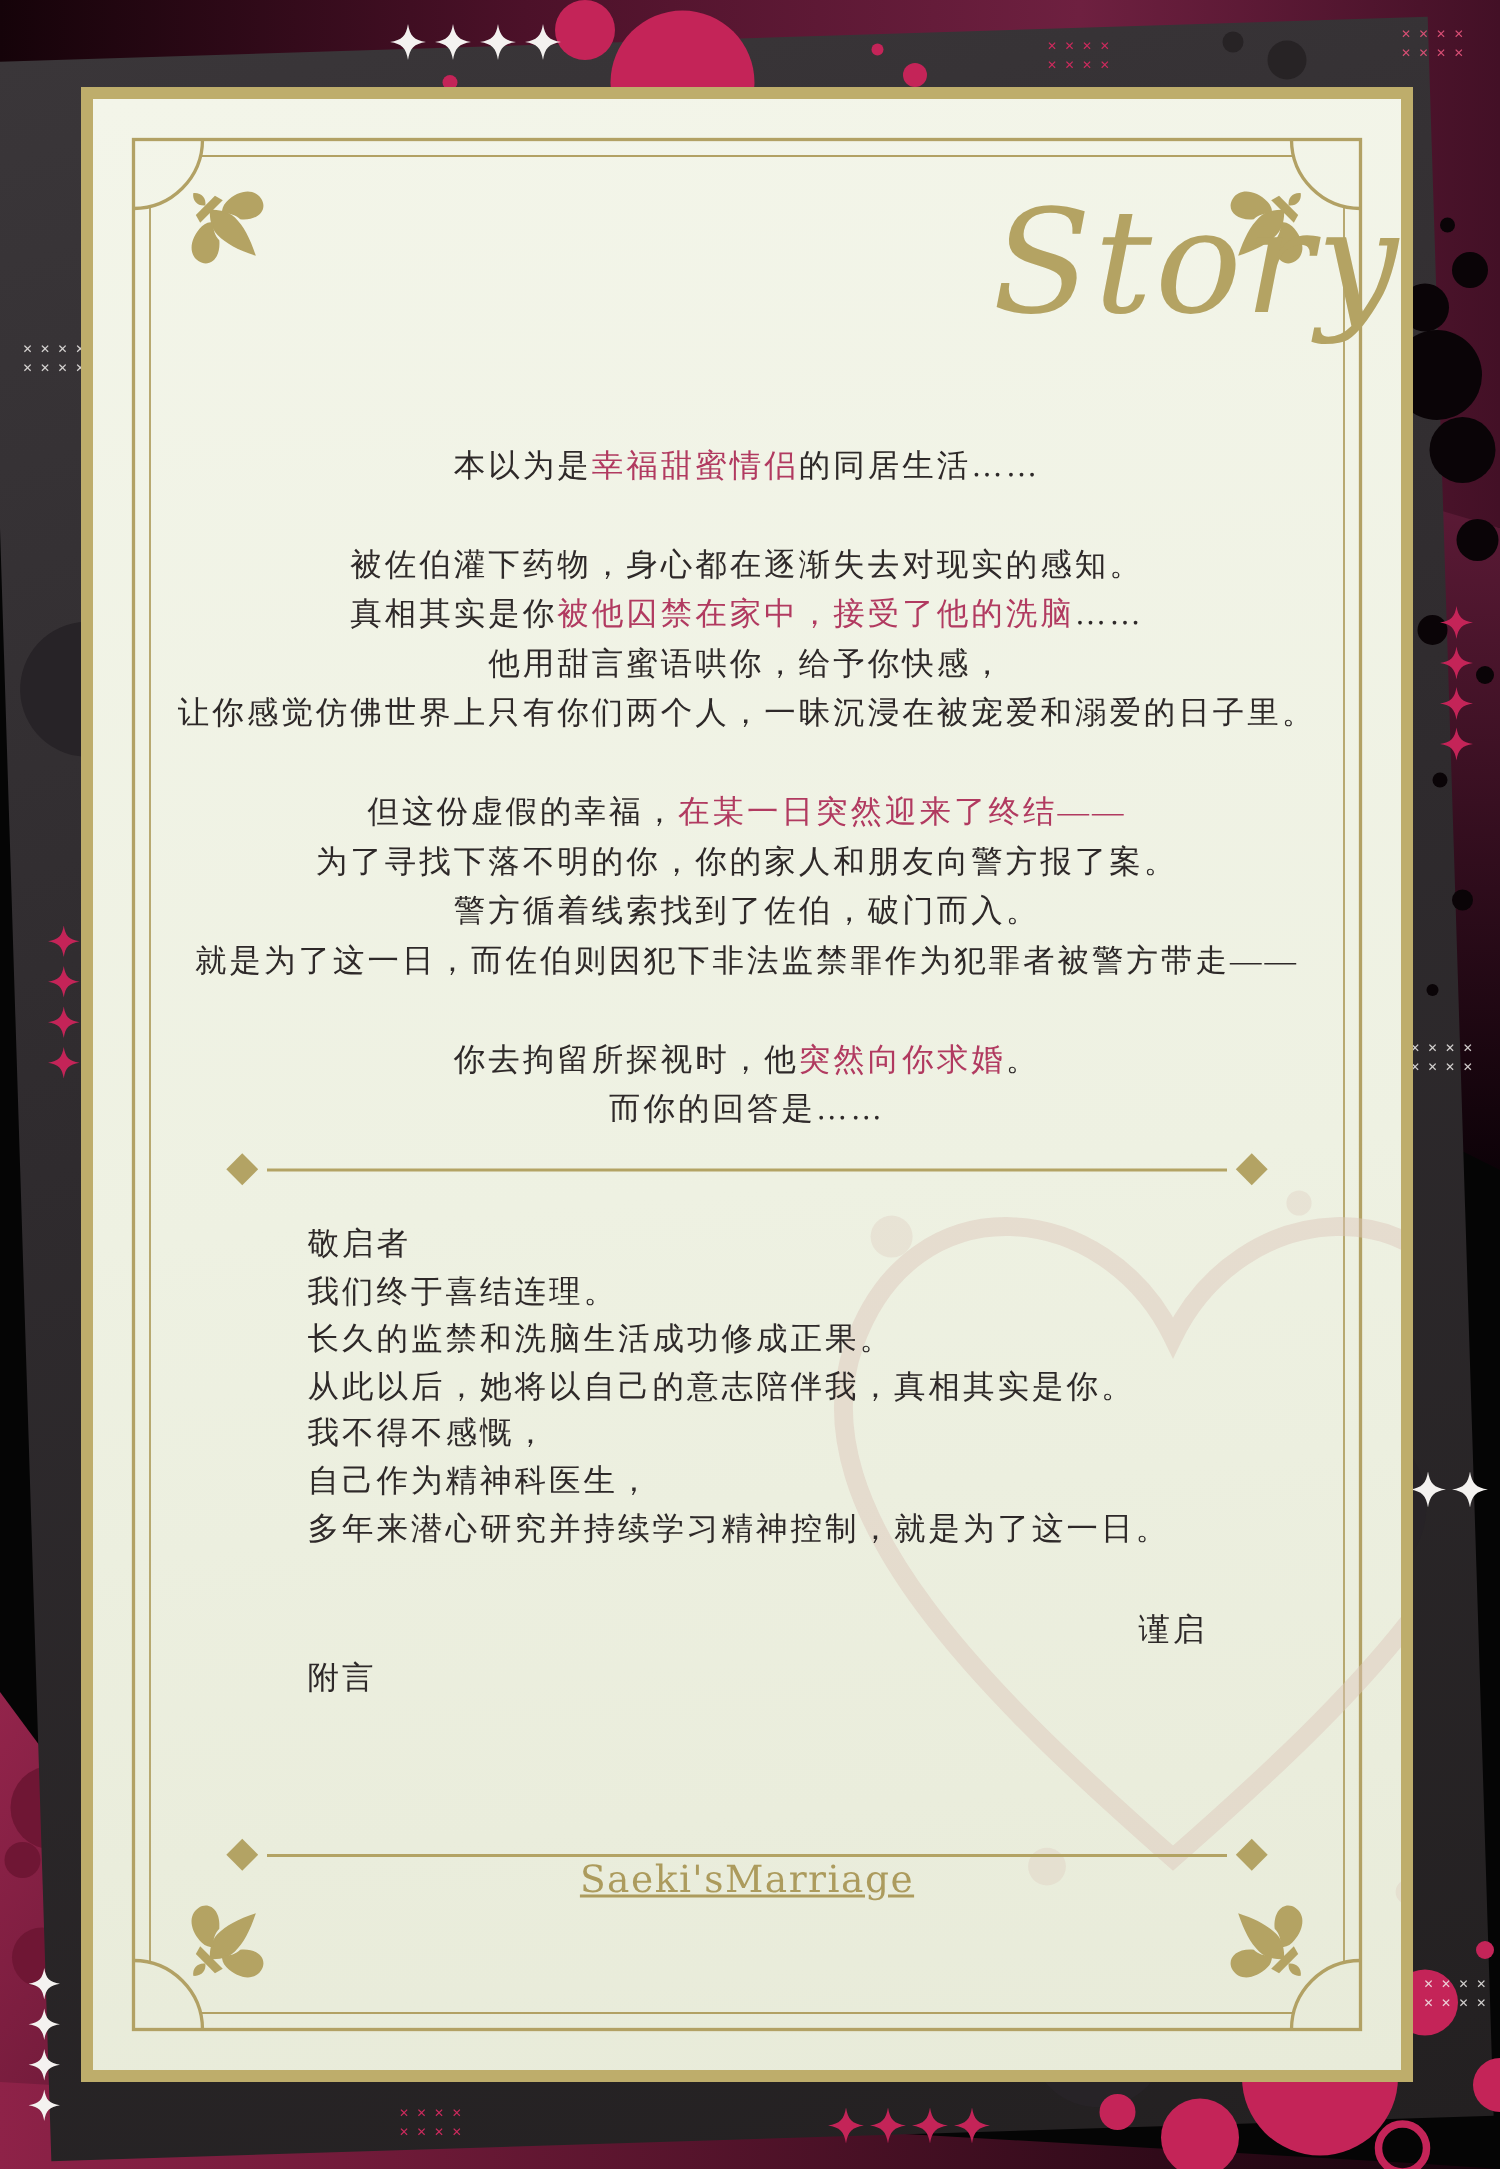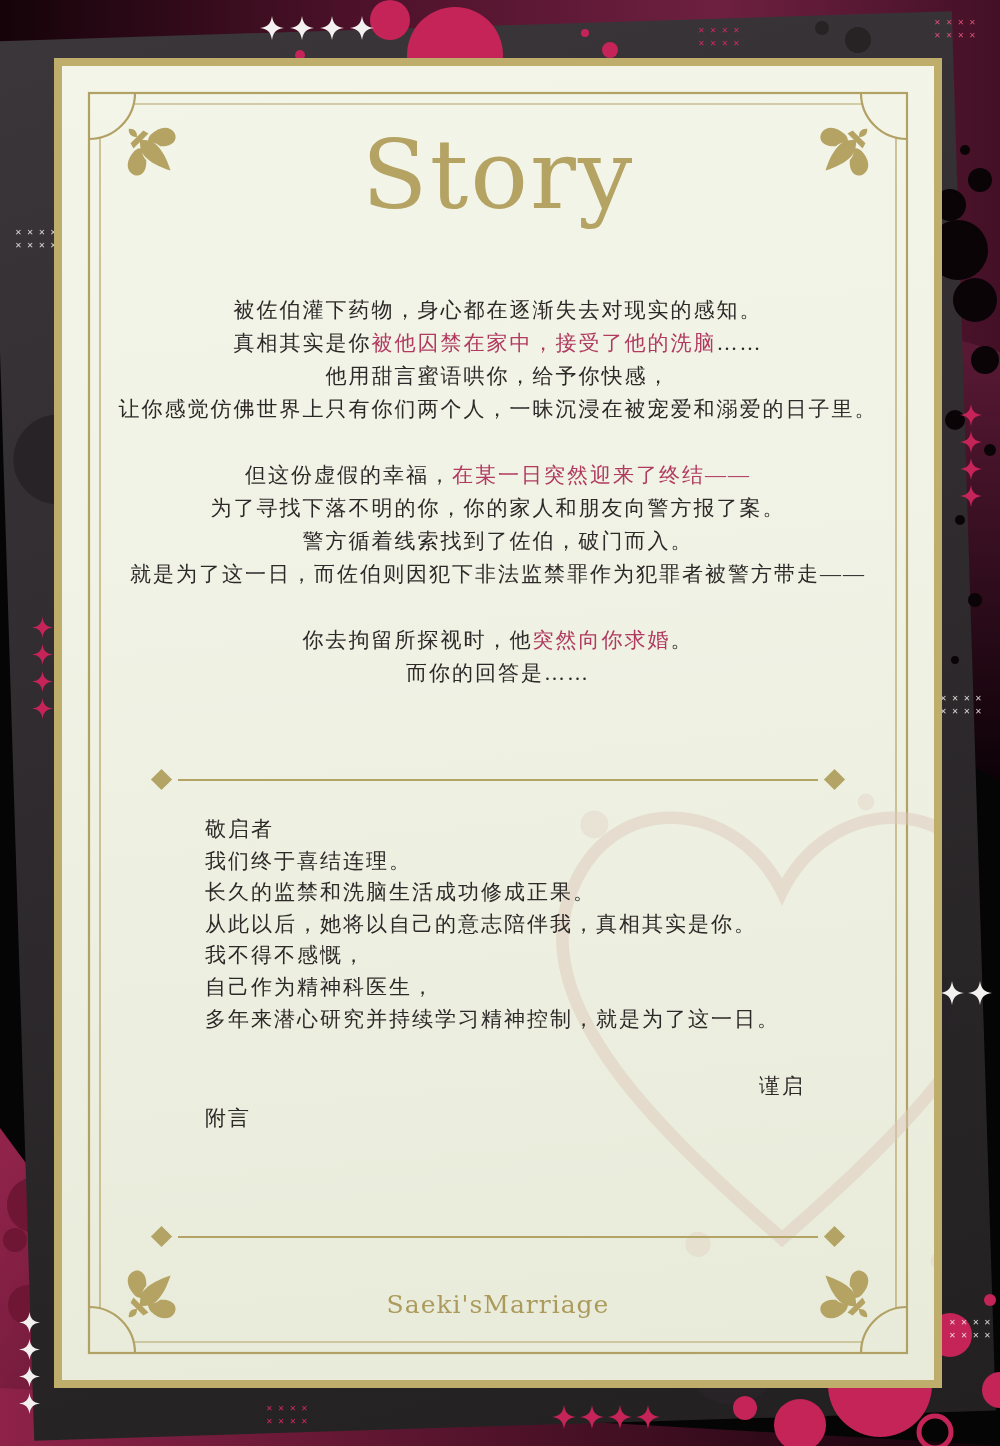--- a/index.html
+++ b/index.html
@@ -23,41 +23,41 @@
   .card{
     position:absolute;left:54px;top:58px;width:872px;height:1314px;z-index:4;
     border:8px solid #bead6b;
     background:linear-gradient(175deg,#f3f5e9 0%,#eef1e2 55%,#e8ebd9 100%);
     overflow:hidden;
   }
   .frame-svg{position:absolute;left:0;top:0;z-index:1;}
   .watermark{position:absolute;left:440px;top:700px;width:560px;height:520px;z-index:1;opacity:.55;}
   .story-title{
     position:absolute;left:0;top:52px;width:100%;margin:0;z-index:2;
-    text-align:center;font-family:"DejaVu Serif",cursive;font-weight:400;
+    text-align:right;font-family:"DejaVu Serif",cursive;font-style:italic;font-weight:400;
     font-size:96px;line-height:1.2;color:#b4a363;letter-spacing:2px;
   }
   .story-text{
     position:absolute;left:0;top:228px;width:100%;z-index:2;
     text-align:center;color:#2e2929;font-size:21px;line-height:33px;letter-spacing:2px;
   }
   .story-text .para{margin-bottom:33px;}
   .letter-text{
     position:absolute;left:143px;top:748px;width:600px;z-index:2;
     text-align:left;color:#2e2929;font-size:21px;line-height:31.6px;letter-spacing:2px;
   }
   .tline{white-space:nowrap;}
   .tline.tr{text-align:right;margin-top:36px;}
   .accent{color:#b13a60;}
   .divider{position:absolute;left:92px;right:92px;display:flex;align-items:center;gap:9px;z-index:2;}
   .divider .dm{width:15px;height:15px;background:#b3a364;transform:rotate(45deg);flex:0 0 auto;}
   .divider .ln{flex:1;height:2px;background:#b3a364;}
   .brand{
-    position:absolute;left:0;top:1224px;width:100%;z-index:2;text-align:center;
-    font-family:"DejaVu Serif",serif;font-size:25px;letter-spacing:1px;color:#ac9b5d;
+    position:absolute;left:0;top:1172px;width:100%;z-index:2;text-align:center;
+    font-family:"DejaVu Serif",serif;font-size:25px;letter-spacing:1px;color:#ac9b5d;text-decoration:underline;
   }
 </style>
 </head>
 <body>
 
 <svg class="bg-svg" width="1000" height="1446" viewBox="0 0 1000 1446" aria-hidden="true">
   <defs>
     <linearGradient id="gTop" x1="0" y1="0" x2="1" y2="0">
       <stop offset="0" stop-color="#150309"></stop>
         <stop offset="0.35" stop-color="#4c1129"></stop>
@@ -274,20 +274,23 @@
         <circle cx="312" cy="348" r="6"></circle>
       </g>
       <line x1="350" y1="330" x2="312" y2="262" stroke="#dcc6ba" stroke-width="5" opacity="0.5"></line>
     </svg>
   </div>
 
   <h1 class="story-title">Story</h1>
 
   <div class="story-text">
       <div class="para">
+        <div class="tline"><span>本以为是</span><span class="accent">幸福甜蜜情侣</span><span>的同居生活……</span></div>
+      </div>
+      <div class="para">
         <div class="tline"><span>被佐伯灌下药物，身心都在逐渐失去对现实的感知。</span></div>
         <div class="tline"><span>真相其实是你</span><span class="accent">被他囚禁在家中，接受了他的洗脑</span><span>……</span></div>
         <div class="tline"><span>他用甜言蜜语哄你，给予你快感，</span></div>
         <div class="tline"><span>让你感觉仿佛世界上只有你们两个人，一昧沉浸在被宠爱和溺爱的日子里。</span></div>
       </div>
       <div class="para">
         <div class="tline"><span>但这份虚假的幸福，</span><span class="accent">在某一日突然迎来了终结——</span></div>
         <div class="tline"><span>为了寻找下落不明的你，你的家人和朋友向警方报了案。</span></div>
         <div class="tline"><span>警方循着线索找到了佐伯，破门而入。</span></div>
         <div class="tline"><span>就是为了这一日，而佐伯则因犯下非法监禁罪作为犯罪者被警方带走——</span></div>

